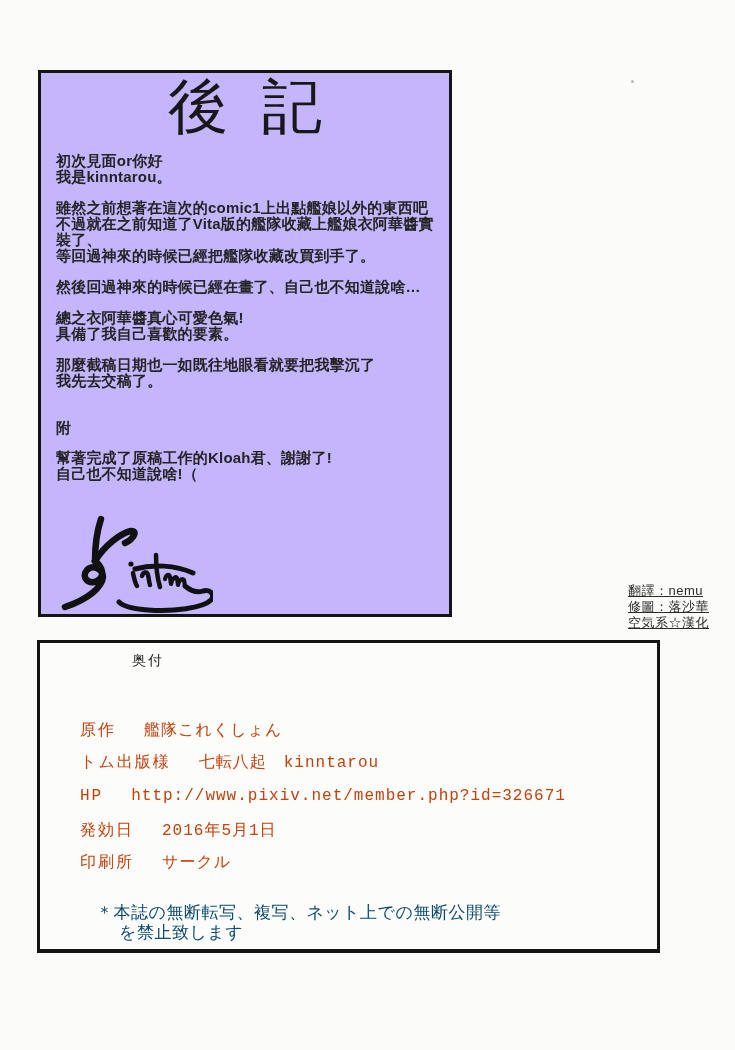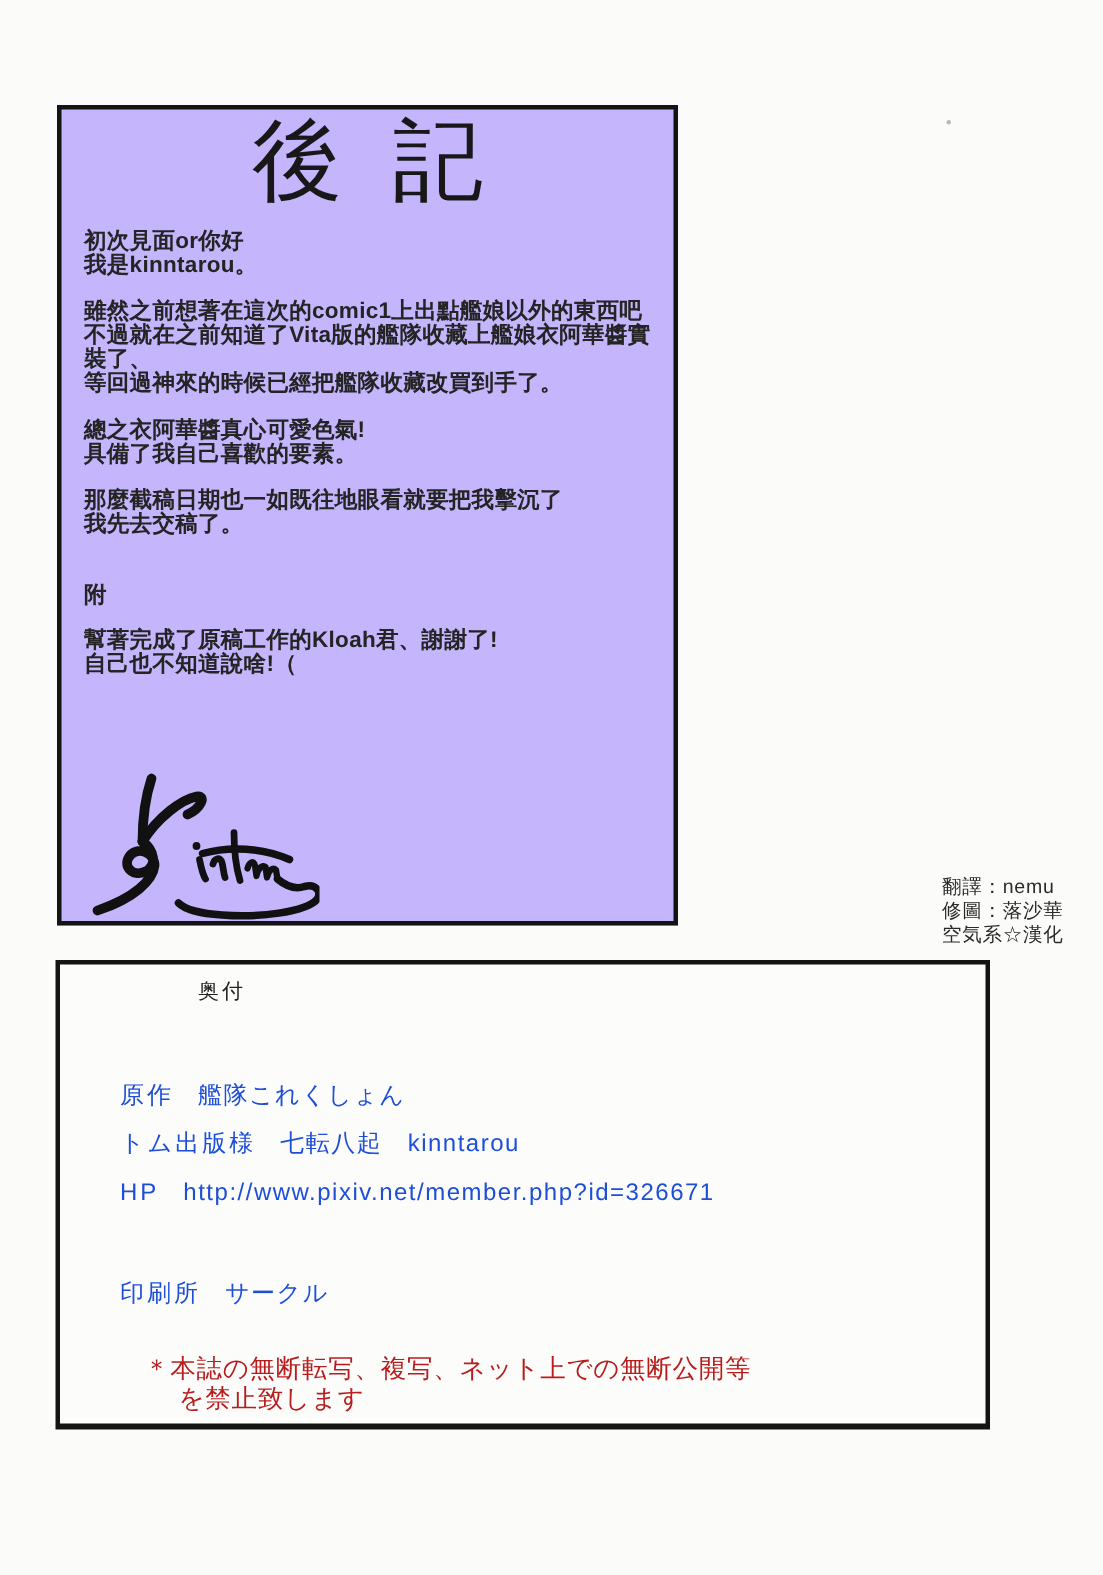--- a/index.html
+++ b/index.html
@@ -30,60 +30,61 @@
   .aw-body p.extra-gap{margin-top:31px;margin-bottom:14px;}
   .signature{
     position:absolute;left:12px;top:434px;width:160px;height:110px;
   }
   .signature path{fill:none;stroke:#111;stroke-linecap:round;stroke-linejoin:round;}
   
   .credits{
     position:absolute;left:628px;top:583px;width:100px;
     font-size:13px;line-height:16px;color:#2a2a2a;letter-spacing:0.5px;
   }
-  .credits div{white-space:nowrap;}
+  .credits div{white-space:nowrap;text-decoration:underline;}
   
   .colophon-box{
     position:absolute;left:37px;top:640px;width:623px;height:313px;
     border:3px solid #141414;border-bottom-width:4px;
     background:#fcfcfb;box-sizing:border-box;
   }
   .col-header{
     position:absolute;left:92px;top:9px;
     font-size:14px;color:#222;letter-spacing:2px;
   }
   .col-title{
     position:absolute;left:36px;top:28px;
     font-size:21px;font-weight:400;color:#1a1a1a;letter-spacing:1px;
   }
   .col-row{
-    position:absolute;left:40px;display:flex;gap:16px;
-    font-size:16px;color:#1d4ed8;letter-spacing:1px;white-space:nowrap;
+    position:absolute;left:40px;display:flex;gap:28px;
+    font-size:16px;color:#c2410c;letter-spacing:1px;white-space:nowrap;font-family:Liberation Mono, monospace;
   }
   .col-row .row-label{letter-spacing:2px;}
   .r0{top:77px}.r1{top:109px}.r2{top:144px}.r3{top:177px}.r4{top:209px}
   .notice{
     position:absolute;left:56px;top:260px;
     font-family:"Liberation Serif", serif;
-    font-size:17px;line-height:20px;color:#b91c1c;letter-spacing:0.5px;
+    font-size:17px;line-height:20px;color:#0c4a6e;letter-spacing:0.5px;
   }
   .notice .n2{margin-left:23px;}
   .speck{position:absolute;left:631px;top:80px;width:3px;height:3px;background:#b9b9b9;border-radius:50%;}
 </style>
 </head>
 <body>
 
 <div class="afterword-box">
   <div class="aw-title">後記</div>
   <div class="aw-body">
     <p>初次見面or你好
 我是kinntarou。</p>
     <p>雖然之前想著在這次的comic1上出點艦娘以外的東西吧
 不過就在之前知道了Vita版的艦隊收藏上艦娘衣阿華醬實裝了、
 等回過神來的時候已經把艦隊收藏改買到手了。</p>
+    <p>然後回過神來的時候已經在畫了、自己也不知道說啥…</p>
     <p>總之衣阿華醬真心可愛色氣!
 具備了我自己喜歡的要素。</p>
     <p>那麼截稿日期也一如既往地眼看就要把我擊沉了
 我先去交稿了。</p>
     <p class="extra-gap">附</p>
     <p>幫著完成了原稿工作的Kloah君、謝謝了!
 自己也不知道說啥!（</p>
   </div>
   <svg class="signature" viewBox="0 0 160 110" aria-hidden="true">
     <path d="M48 12 C44 24 42 40 42 54" stroke-width="6.5"></path>
@@ -115,20 +116,24 @@
     <span class="row-value">艦隊これくしょん</span>
   </div>
   <div class="col-row r1">
     <span class="row-label">トム出版様</span>
     <span class="row-value">七転八起　kinntarou</span>
   </div>
   <div class="col-row r2">
     <span class="row-label">HP</span>
     <span class="row-value">http://www.pixiv.net/member.php?id=326671</span>
   </div>
+  <div class="col-row r3">
+    <span class="row-label">発効日</span>
+    <span class="row-value">2016年5月1日</span>
+  </div>
   <div class="col-row r4">
     <span class="row-label">印刷所</span>
     <span class="row-value">サークル</span>
   </div>
 
   <div class="notice">
     <div class="n1">＊本誌の無断転写、複写、ネット上での無断公開等</div>
     <div class="n2">を禁止致します</div>
   </div>
 </div>

